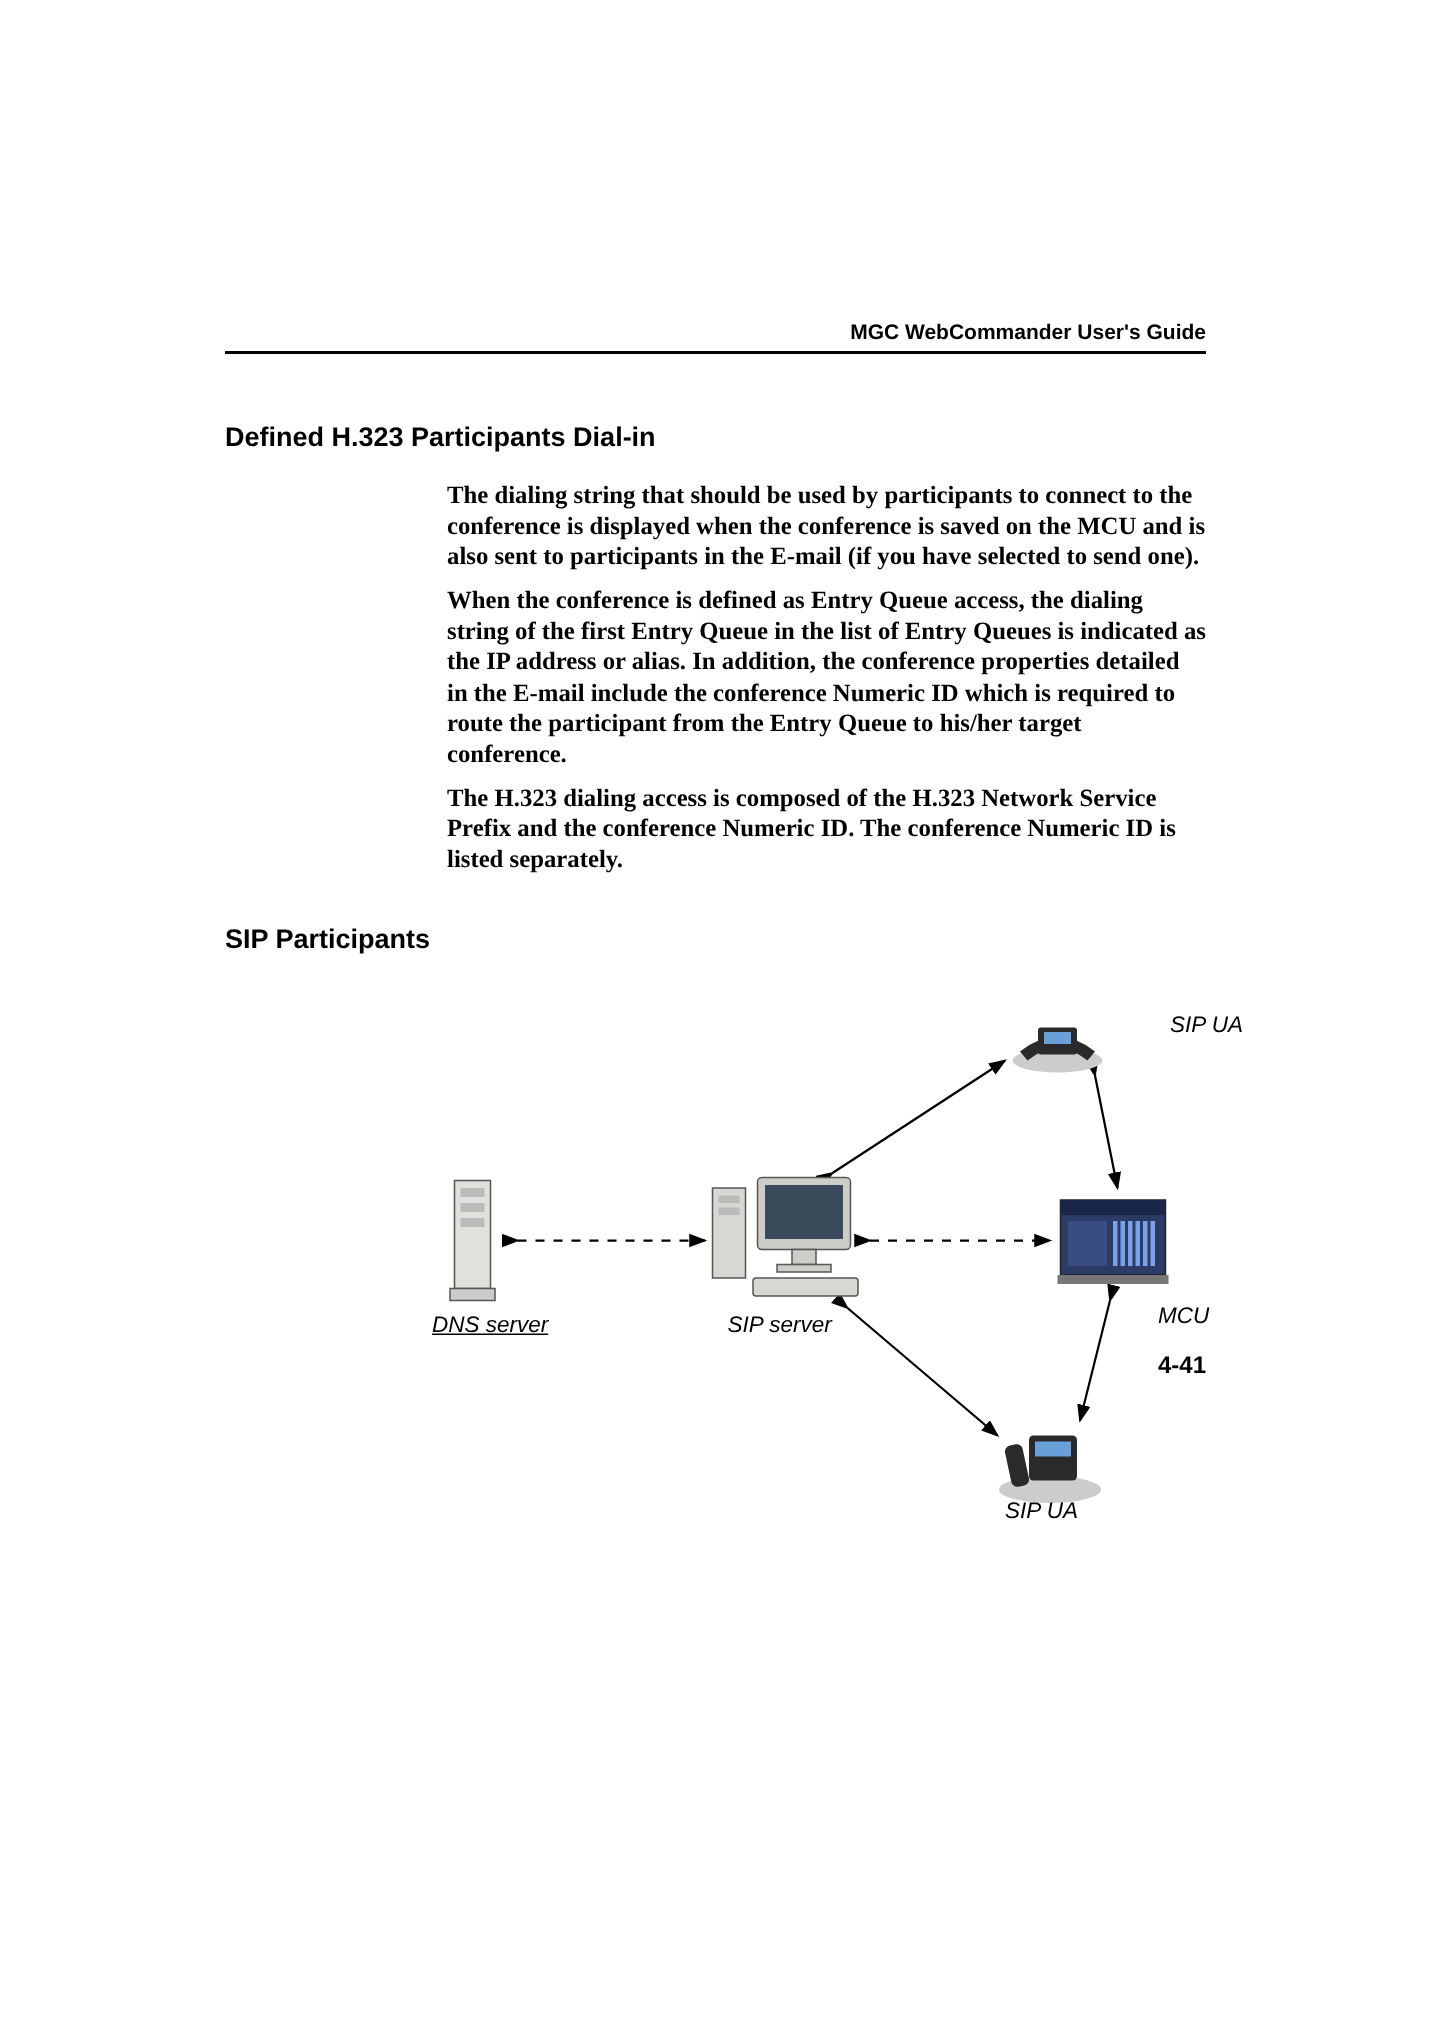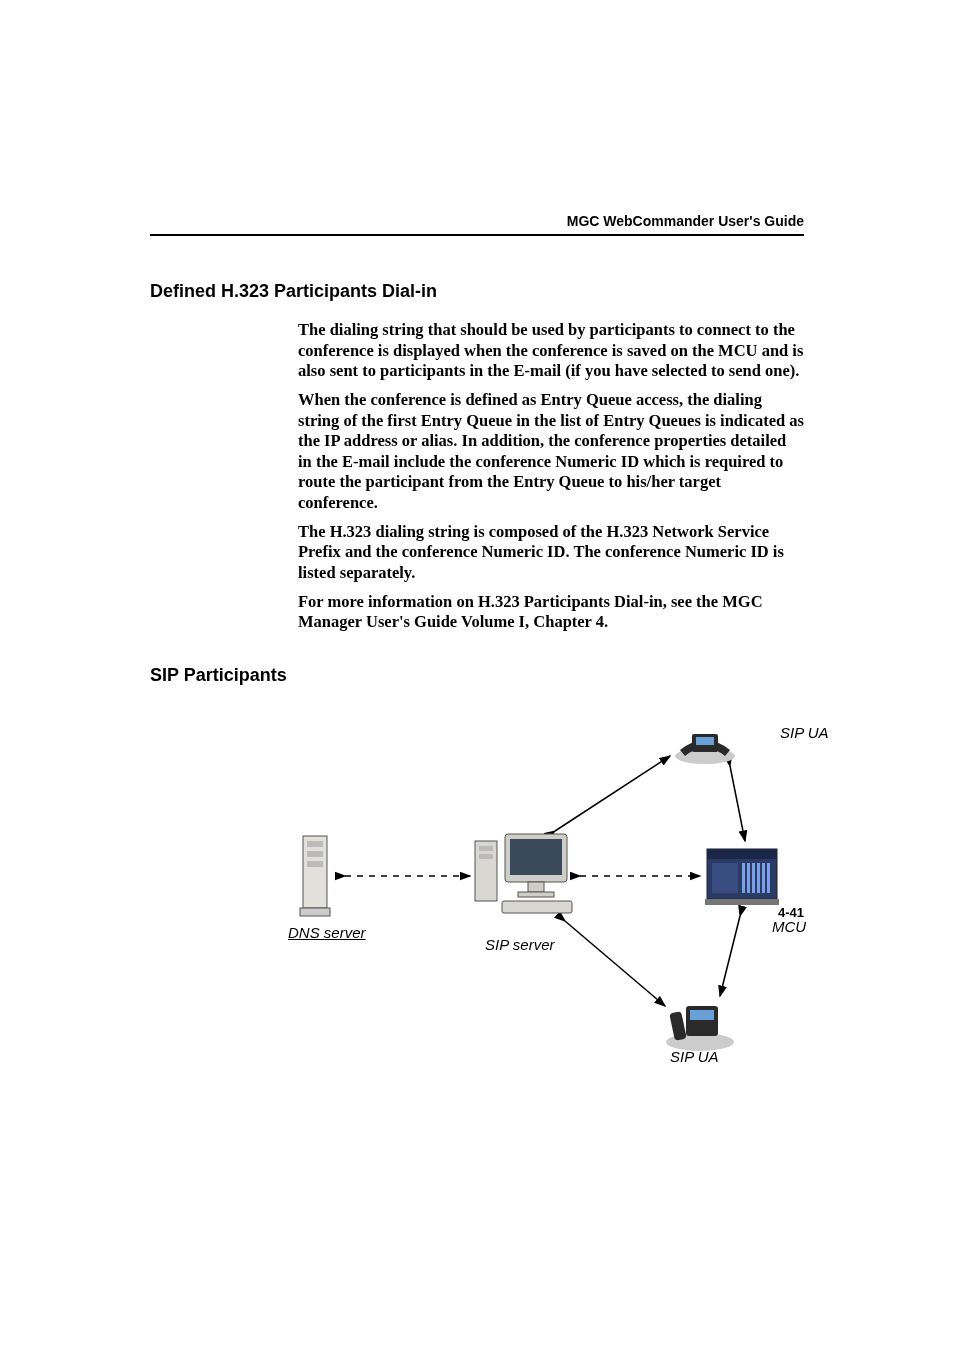--- a/index.html
+++ b/index.html
@@ -71,37 +71,36 @@
   }
   .dev {
     position: absolute;
   }
   .page-number {
     position: absolute;
     bottom: 223px;
     right: 150px;
     font-family: Arial, Helvetica, sans-serif;
     font-weight: bold;
-    font-size: 13px;
+    font-size: 16px;
   }
 </style>
 </head>
 <body>
 
 <div class="page">
 
   <div class="header-guide">MGC WebCommander User's Guide</div>
   <div class="header-rule"></div>
 
   <h2 class="section-title h1">Defined H.323 Participants Dial-in</h2>
 
   <p class="body-para">The dialing string that should be used by participants to connect to the conference is displayed when the conference is saved on the MCU and is also sent to participants in the E-mail (if you have selected to send one).</p>
   <p class="body-para">When the conference is defined as Entry Queue access, the dialing string of the first Entry Queue in the list of Entry Queues is indicated as the IP address or alias. In addition, the conference properties detailed in the E-mail include the conference Numeric ID which is required to route the participant from the Entry Queue to his/her target conference.</p>
-  <p class="body-para">The H.323 dialing string is composed of the H.323 Network Service Prefix and the conference Numeric ID. The conference Numeric ID is listed separately.</p>
-  <p class="body-para">For more information on H.323 Participants Dial-in, see the MGC Manager User's Guide Volume I, Chapter 4.</p>
+  <p class="body-para">The H.323 dialing access is composed of the H.323 Network Service Prefix and the conference Numeric ID. The conference Numeric ID is listed separately.</p>
 
   <h2 class="section-title h2">SIP Participants</h2>
 
   <div class="diagram-wrap">
     <div class="diagram">
 
       <svg width="540" height="360" style="position:absolute;left:0;top:0;">
         <defs>
           <marker id="arrow" markerWidth="10" markerHeight="10" refX="7" refY="3" orient="auto">
             <path d="M0,0 L8,3 L0,6 Z" fill="#000"></path>
@@ -178,20 +177,20 @@
           <ellipse cx="40" cy="48" rx="34" ry="9" fill="#ccc"></ellipse>
           <rect x="26" y="12" width="32" height="30" rx="3" fill="#2a2a2a"></rect>
           <rect x="30" y="16" width="24" height="10" fill="#6aa0d8"></rect>
           <rect x="12" y="18" width="12" height="28" rx="4" fill="#2a2a2a" transform="rotate(-12 18 32)"></rect>
         </svg>
       </div>
 
       <div class="label" style="left:510px; top:18px;">SIP UA</div>
       <div class="label" style="left:400px; top:342px;">SIP UA</div>
       <div class="label" style="left:18px; top:218px;text-decoration:underline;">DNS server</div>
-      <div class="label" style="left:215px; top:218px;margin-top:12px;">SIP server</div>
+      <div class="label" style="left:215px; top:218px;">SIP server</div>
       <div class="label" style="left:502px; top:212px;">MCU</div>
     </div>
   </div>
 
   <div class="page-number">4-41</div>
 
 </div>
 
 </body></html>

